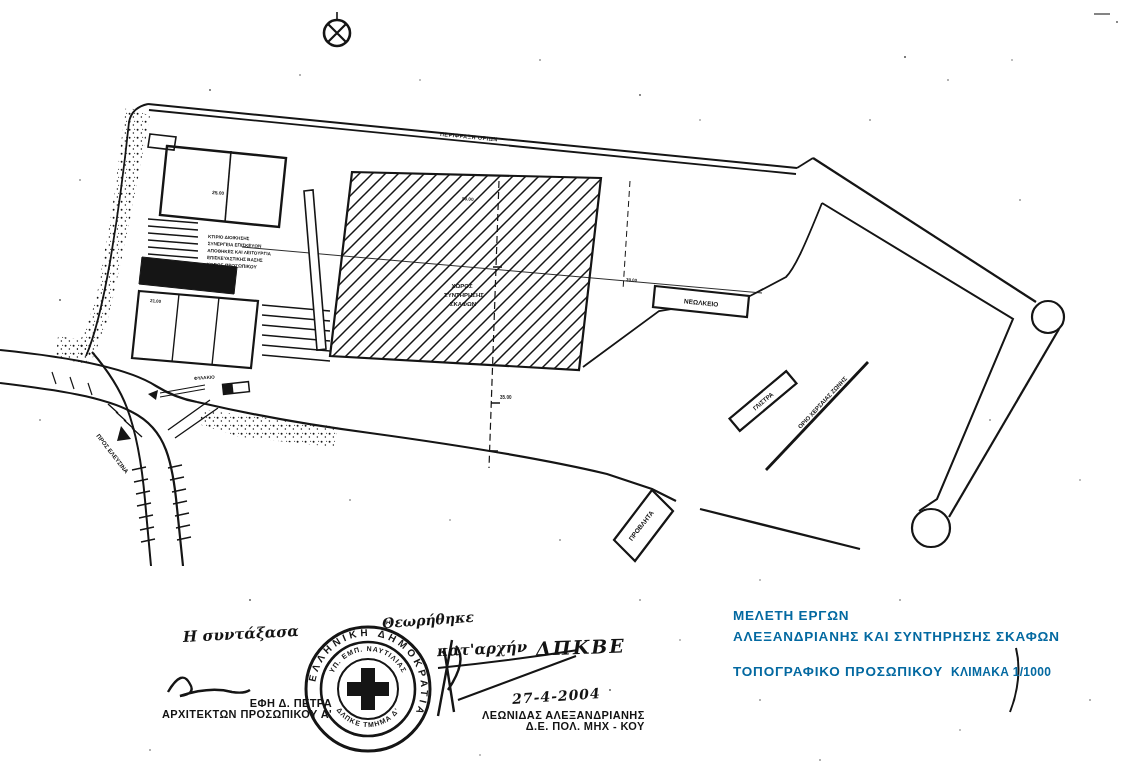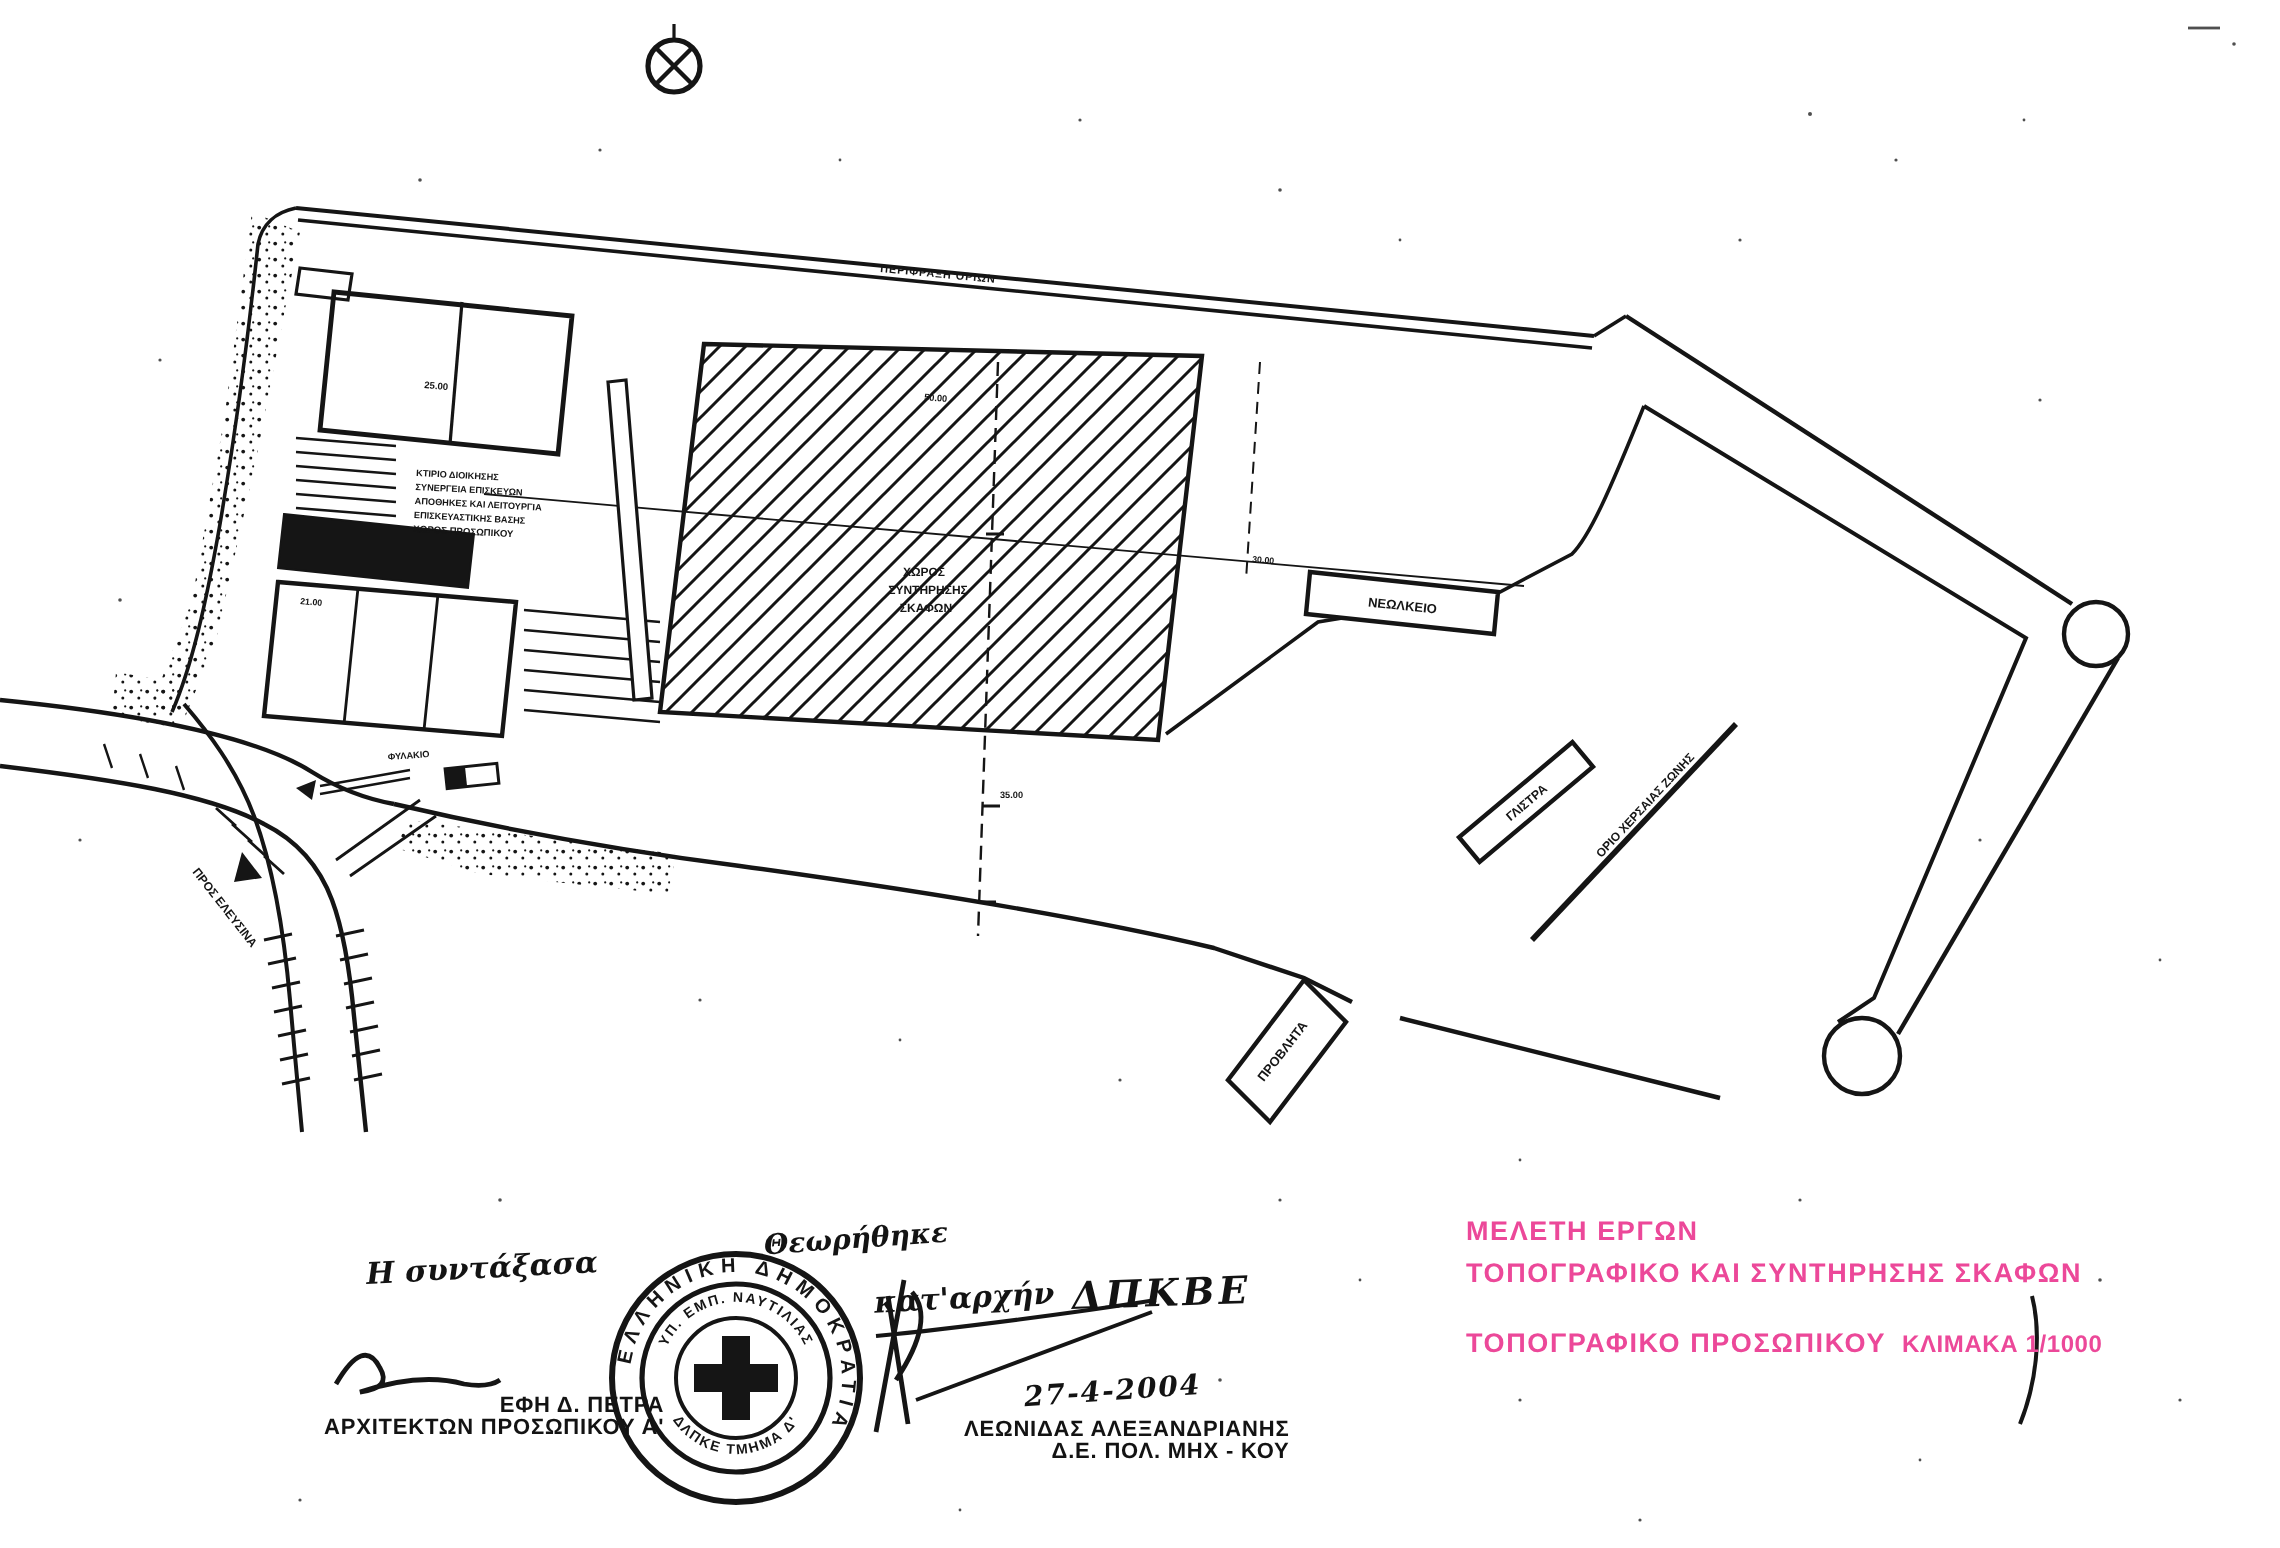--- a/index.html
+++ b/index.html
@@ -1,21 +1,21 @@
 <!DOCTYPE html>
 <html><head>
 <meta charset="utf-8">
 <style>
   html,body{margin:0;padding:0;background:#e8e8e8;}
   .page{position:relative;width:1140px;height:774px;background:#ffffff;overflow:hidden;
         font-family:"Liberation Sans",sans-serif;color:#111;}
   .abs{position:absolute;}
   svg text{fill:#151515;font-family:"Liberation Sans",sans-serif;font-weight:bold;}
   .tb{left:733px;top:605px;width:400px;letter-spacing:0.8px;font-weight:bold;
-      font-size:13.5px;line-height:21px;color:#ec4899;}
+      font-size:13.5px;line-height:21px;color:#0369a1;}
   .tb .row4{margin-top:8px;}
   .tb .row5{margin-top:14px;}
   .tb .scale{font-size:12px;letter-spacing:0.3px;margin-left:8px;}
   .hand{font-family:"DejaVu Serif",serif;font-style:italic;font-weight:bold;color:#131313;}
   .nameblk{font-size:11px;font-weight:bold;letter-spacing:0.4px;line-height:11px;color:#131313;text-align:right;}
   .hw-theor{left:382px;top:612px;font-size:14px;transform:rotate(-4deg);}
   .hw-katarxin{left:437px;top:640px;font-size:15px;transform:rotate(-3deg);}
   .hw-dpkbe{left:536px;top:636px;font-size:19px;letter-spacing:2px;transform:rotate(-2deg);}
   .hw-syntax{left:183px;top:625px;font-size:15px;transform:rotate(-3deg);}
   .hw-date{left:512px;top:688px;font-size:14px;letter-spacing:1px;transform:rotate(-4deg);}
@@ -221,21 +221,21 @@
       <path d="M168,692 q14,-24 22,-8 q6,10 -10,12 q30,-10 52,-4 q12,2 18,-2" stroke-width="2.4"></path>
       <path d="M452,640 l-14,76 M444,648 l10,64 M448,690 q20,-30 8,-44" stroke-width="2.4"></path>
       <path d="M438,668 C480,664 540,656 578,650" stroke-width="2"></path>
       <path d="M576,656 L458,700" stroke-width="2"></path>
       <path d="M1016,648 C1021,668 1018,692 1010,712" stroke-width="2"></path>
     </g>
   </svg>
 
   <div class="abs tb">
     <div>ΜΕΛΕΤΗ ΕΡΓΩΝ</div>
-    <div>ΤΟΠΟΓΡΑΦΙΚΟ ΚΑΙ ΣΥΝΤΗΡΗΣΗΣ ΣΚΑΦΩΝ</div>
+    <div>ΑΛΕΞΑΝΔΡΙΑΝΗΣ ΚΑΙ ΣΥΝΤΗΡΗΣΗΣ ΣΚΑΦΩΝ</div>
     <div class="row5">
       <span>ΤΟΠΟΓΡΑΦΙΚΟ ΠΡΟΣΩΠΙΚΟΥ</span><span class="scale">ΚΛΙΜΑΚΑ 1/1000</span>
     </div>
   </div>
 
   <div class="abs hand hw-syntax">Η συντάξασα</div>
   <div class="abs nameblk nm-left">
     <div>ΕΦΗ Δ. ΠΕΤΡΑ</div>
     <div>ΑΡΧΙΤΕΚΤΩΝ ΠΡΟΣΩΠΙΚΟΥ Α'</div>
   </div>

